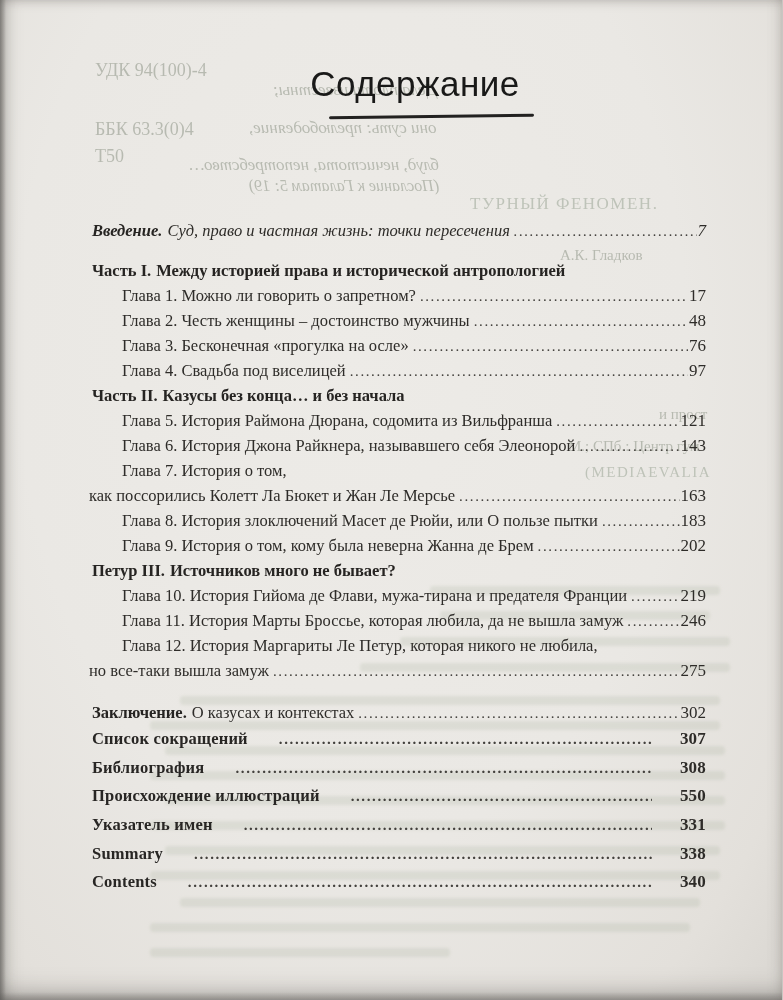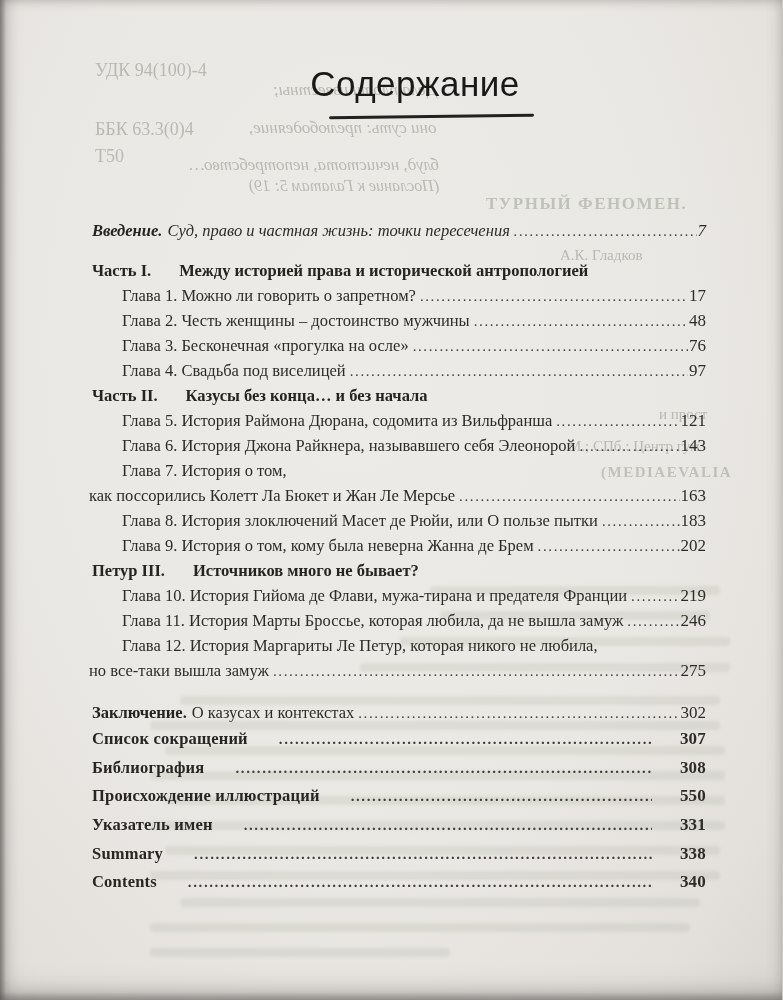--- a/index.html
+++ b/index.html
@@ -30,37 +30,37 @@
 
   .toc{position:absolute;top:218px;left:92px;width:614px;}
   .row{
     display:flex;align-items:baseline;height:25px;
     font-size:16.5px;line-height:25px;color:#2e2c29;white-space:nowrap;
   }
   .row.chapter,.row.chapter-open{padding-left:30px;}
   .row.chapter-cont{margin-left:-3px;}
   .row.intro{margin-bottom:15px;font-style:italic;}
   .row.outro{margin-top:17px;}
-  .row.part{font-weight:bold;color:#262422;gap:23px;}
+  .row.part{font-weight:bold;color:#262422;}
   .row.backmatter{height:28.7px;line-height:28.7px;font-weight:bold;letter-spacing:.2px;color:#282624;gap:27px;}
   .lead{font-weight:bold;margin-right:5px;color:#262422;}
   .leader{
     flex:1 1 auto;min-width:10px;overflow:hidden;white-space:nowrap;
     letter-spacing:1.6px;font-size:15px;color:#43413d;margin:0 1px 0 4px;
   }
   .pagenum{font-size:17px;color:#2e2c29;}
 
   .ghost{
     position:absolute;white-space:nowrap;
     color:rgba(112,122,106,.42);filter:blur(.7px);
     font-family:"Liberation Serif",serif;
   }
   .ghost.mirror{transform:scaleX(-1);}
   .ghost.italic{font-style:italic;}
-  .ghost.caps{font-weight:bold;letter-spacing:1.5px;color:rgba(118,134,112,.38);margin-left:16px;}
+  .ghost.caps{font-weight:normal;letter-spacing:1.5px;color:rgba(118,134,112,.38);}
   .smudge{
     position:absolute;height:9px;border-radius:4px;
     background:rgba(148,161,134,.17);filter:blur(1.6px);
   }
 </style>
 </head>
 <body>
 
 <div class="photo">
   <div class="edge-left"></div>

